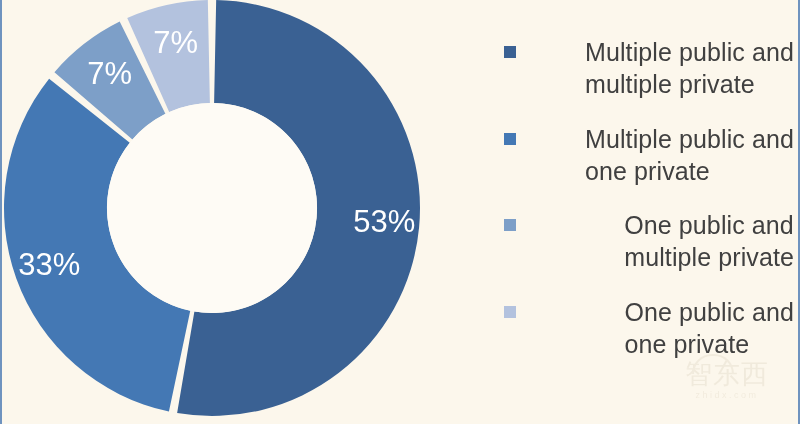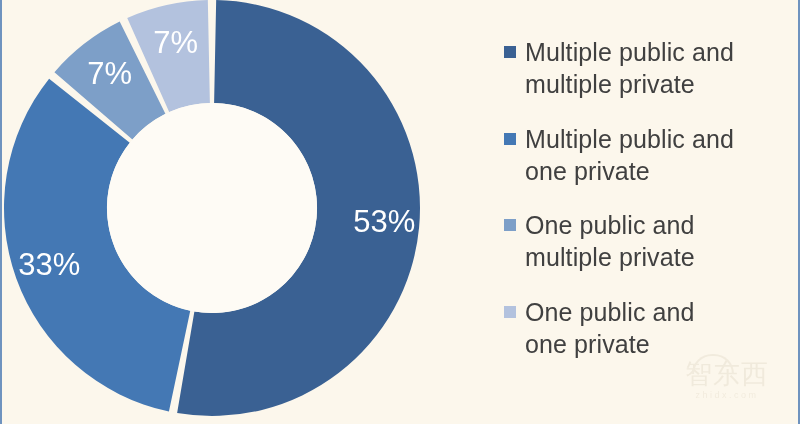--- a/index.html
+++ b/index.html
@@ -55,20 +55,21 @@
   .legend {
     position: absolute;
     left: 504px;
     top: 36px;
     width: 290px;
   }
   .legend-item {
     display: flex;
     align-items: flex-start;
     margin-bottom: 22px;
+    justify-content: space-between;
   }
   .legend-swatch {
     width: 12px;
     height: 12px;
     flex: 0 0 12px;
     margin-top: 10px;
     margin-right: 9px;
   }
   .legend-label {
     font-size: 25px;

